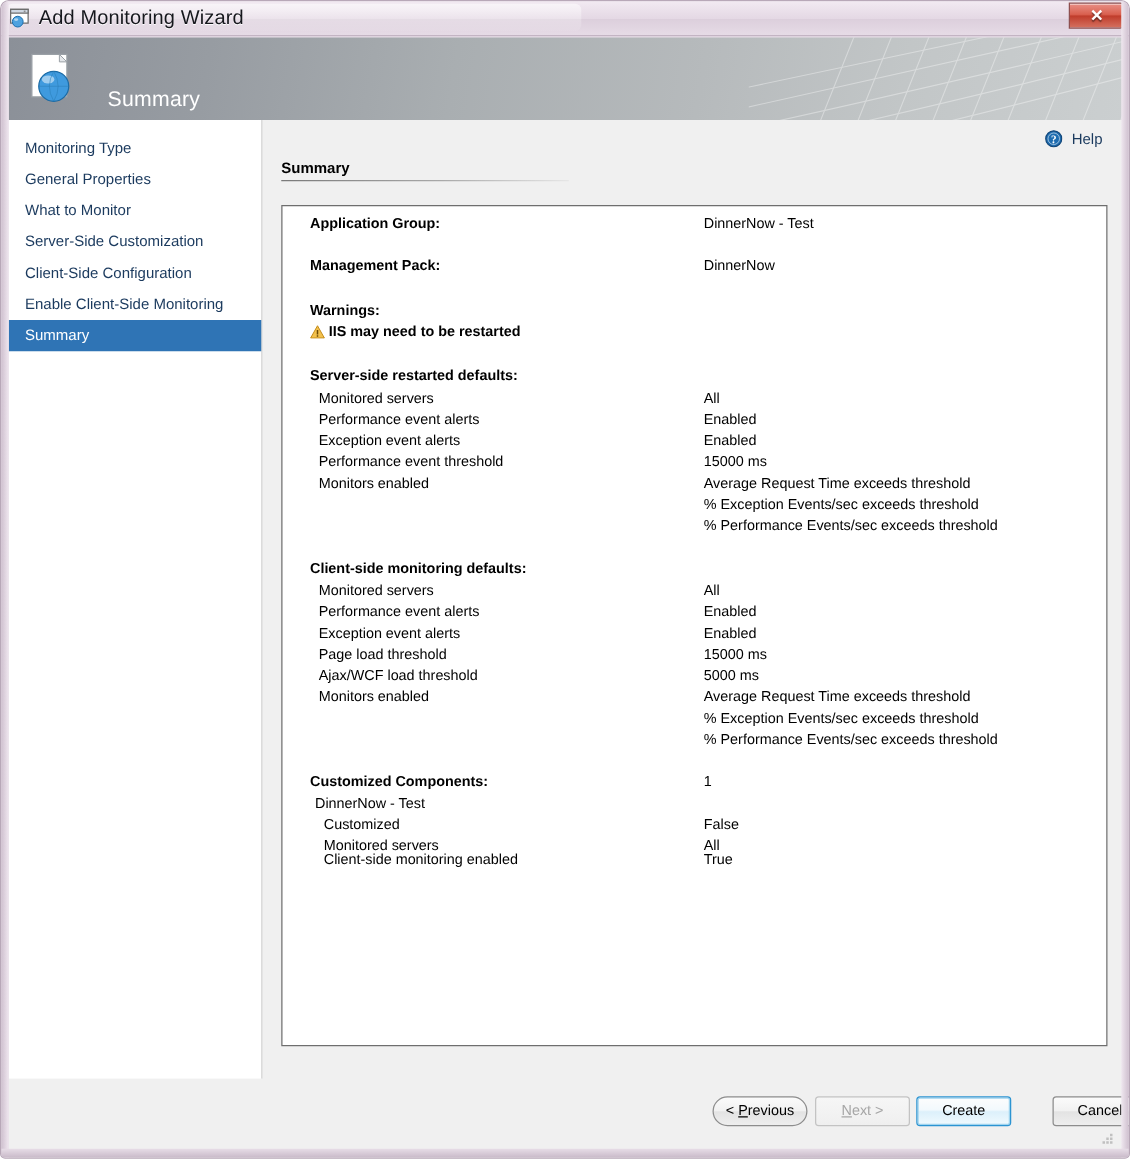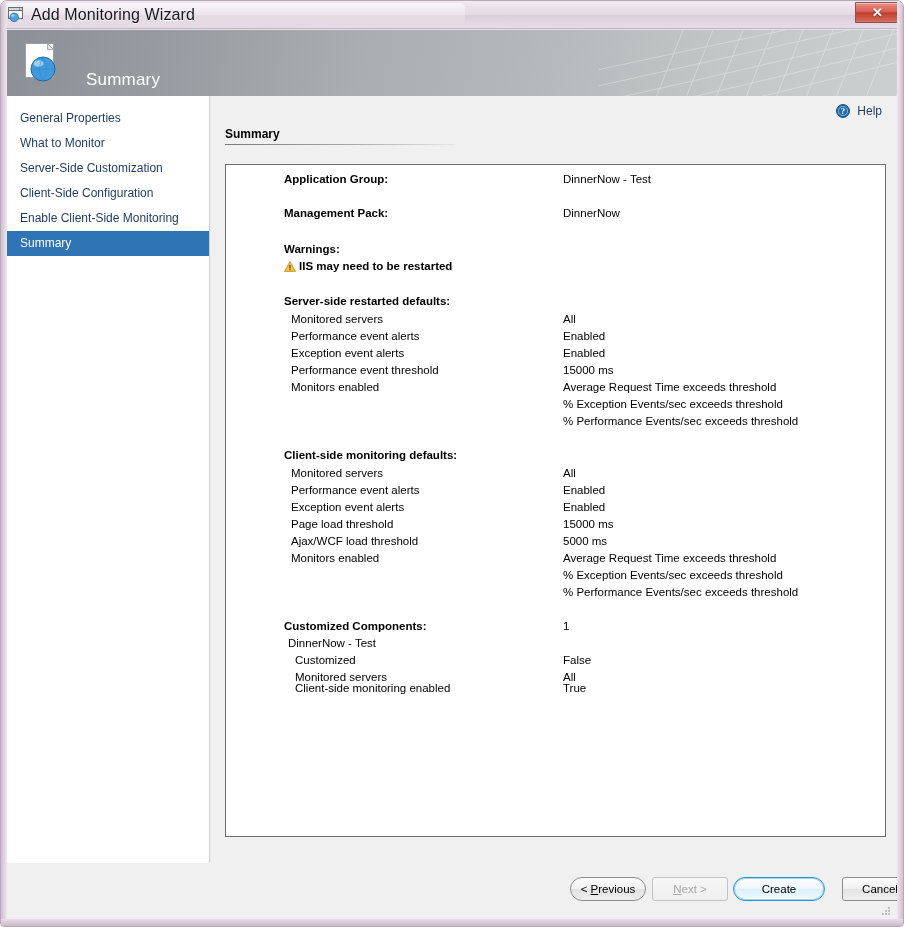--- a/index.html
+++ b/index.html
@@ -213,21 +213,20 @@
     left: 0;
     width: 100%;
     height: 17px;
     font-size: 11.5px;
     color: #000000;
     white-space: nowrap;
   }
   .srow .lbl {
     position: absolute;
     top: 0;
-    margin-left: 36px;
   }
   .srow .val {
     position: absolute;
     left: 337px;
     top: 0;
   }
   .lbl.b { font-weight: bold; }
   .warn-icon {
     display: inline-block;
     vertical-align: -2px;
@@ -266,21 +265,21 @@
     background: linear-gradient(180deg,#f6f6f6,#efefef);
     cursor: default;
   }
   .btn.default {
     border: 1px solid #2c94d2;
     background: linear-gradient(180deg,#fdfdfd 0%, #f2f9fd 45%, #dcf0fb 52%, #f0fafe 100%);
     box-shadow: 0 0 0 1px #9fd4ef inset;
   }
   .btn-prev  { left: 563px; width: 76px; border-radius: 12px; }
   .btn-next  { left: 645px; width: 76px; }
-  .btn-create{ left: 726px; width: 92px; border-radius: 12px; }
+  .btn-create{ left: 726px; width: 76px; }
   .btn-cancel{ left: 835px; width: 76px; }
   .uline { text-decoration: underline; }
 
   .grip {
     position: absolute;
     right: 8px; bottom: 5px;
     width: 11px; height: 11px;
     opacity: 0.55;
   }
 </style>
@@ -341,20 +340,21 @@
       </svg>
     </span>
 
     <div class="banner-title">Summary</div>
   </div>
 
   <div class="dialog-body">
 
     <div class="sidebar">
       <div class="nav-spacer"></div>
+      <div class="nav-item"><span>Monitoring Type</span></div>
       <div class="nav-item"><span>General Properties</span></div>
       <div class="nav-item"><span>What to Monitor</span></div>
       <div class="nav-item"><span>Server-Side Customization</span></div>
       <div class="nav-item"><span>Client-Side Configuration</span></div>
       <div class="nav-item"><span>Enable Client-Side Monitoring</span></div>
       <div class="nav-item selected"><span>Summary</span></div>
     </div>
 
     <div class="content">
 

